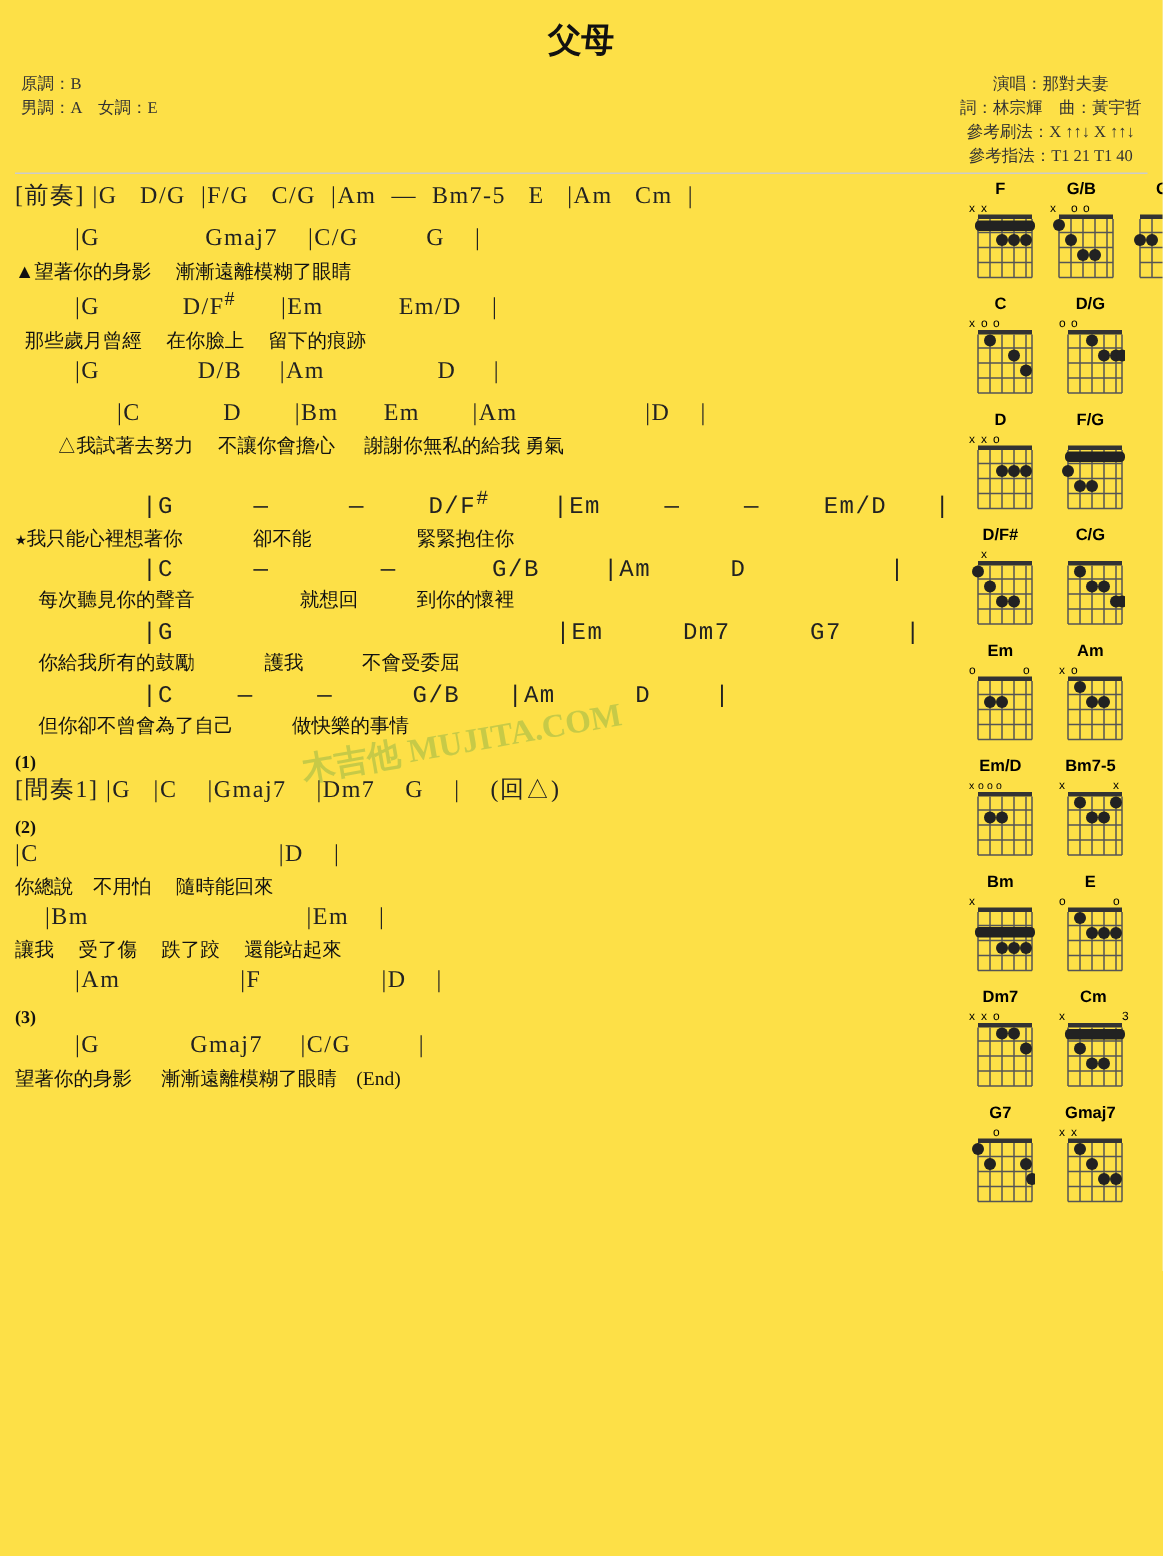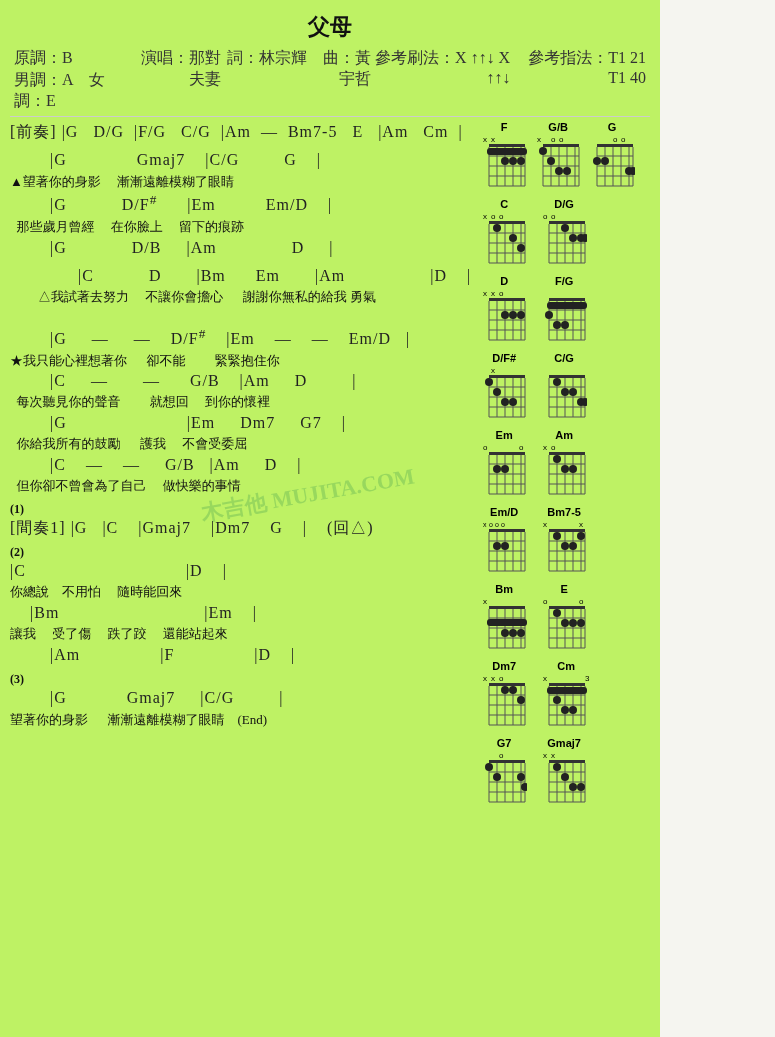--- a/index.html
+++ b/index.html
@@ -5,44 +5,44 @@
     * { margin: 0; padding: 0; box-sizing: border-box; }
     body {
       font-family: 'SimSun', 'Microsoft YaHei', serif;
       background: #f5f5f0;
       width: 775px;
       min-height: 1037px;
       position: relative;
       overflow-x: hidden;
     }
     .page {
-      background: #bef264;
-      width: 660px;
+      background: #fde047;
+      width: 775px;
       min-height: 1037px;
       padding: 12px 10px 12px 10px;
       position: relative;
     }
     .title {
       text-align: center;
       font-size: 22px;
       font-weight: bold;
       margin-bottom: 6px;
       color: #111;
     }
     .meta-row {
       display: flex;
       justify-content: space-between;
       font-size: 12px;
       color: #333;
       margin-bottom: 2px;
       padding: 0 4px;
     }
     .meta-left { display: flex; flex-direction: column; gap: 1px; }
-    .meta-right { display: flex; flex-direction: row; gap: 1px; text-align: right; }
-    .meta-line { font-size: 16px; }
+    .meta-right { display: flex; flex-direction: column; gap: 1px; text-align: right; align-items: center; }
+    .meta-line { font-size: 11px; }
     .divider { border: none; border-top: 1px solid #ccc; margin: 4px 0; }
 
     .main-content {
       display: flex;
       gap: 0;
     }
     .lyrics-section {
       flex: 1;
       padding-right: 6px;
     }
@@ -162,21 +162,21 @@
         <div class="chord-line">&nbsp;&nbsp;&nbsp;&nbsp;&nbsp;&nbsp;&nbsp;&nbsp;|G &nbsp;&nbsp;&nbsp;&nbsp;&nbsp;&nbsp;&nbsp;&nbsp;&nbsp; D/F<sup>#</sup> &nbsp;&nbsp;&nbsp;&nbsp;&nbsp;|Em &nbsp;&nbsp;&nbsp;&nbsp;&nbsp;&nbsp;&nbsp;&nbsp; Em/D &nbsp;&nbsp;&nbsp;|</div>
         <div class="lyric-line">&nbsp;&nbsp;那些歲月曾經 &nbsp;&nbsp;&nbsp; 在你臉上 &nbsp;&nbsp;&nbsp; 留下的痕跡</div>
         <div class="chord-line">&nbsp;&nbsp;&nbsp;&nbsp;&nbsp;&nbsp;&nbsp;&nbsp;|G &nbsp;&nbsp;&nbsp;&nbsp;&nbsp;&nbsp;&nbsp;&nbsp;&nbsp;&nbsp;&nbsp; D/B &nbsp;&nbsp;&nbsp;&nbsp;|Am &nbsp;&nbsp;&nbsp;&nbsp;&nbsp;&nbsp;&nbsp;&nbsp;&nbsp;&nbsp;&nbsp;&nbsp;&nbsp; D &nbsp;&nbsp;&nbsp;&nbsp;|</div>
       </div>
 
       <div class="section" style="margin-top:6px;margin-left:28px;">
         <div class="chord-line">&nbsp;&nbsp;&nbsp;&nbsp;&nbsp;&nbsp;&nbsp;&nbsp;|C &nbsp;&nbsp;&nbsp;&nbsp;&nbsp;&nbsp;&nbsp;&nbsp;&nbsp; D &nbsp;&nbsp;&nbsp;&nbsp;&nbsp;&nbsp;|Bm &nbsp;&nbsp;&nbsp;&nbsp; Em &nbsp;&nbsp;&nbsp;&nbsp;&nbsp;&nbsp;|Am &nbsp;&nbsp;&nbsp;&nbsp;&nbsp;&nbsp;&nbsp;&nbsp;&nbsp;&nbsp;&nbsp;&nbsp;&nbsp;&nbsp;&nbsp; |D &nbsp;&nbsp;&nbsp;|</div>
         <div class="lyric-line">△我試著去努力 &nbsp;&nbsp;&nbsp; 不讓你會擔心 &nbsp;&nbsp;&nbsp;&nbsp; 謝謝你無私的給我 勇氣</div>
       </div>
 
-      <div class="section" style="margin-top:18px;">
+      <div class="section" style="margin-top:18px;font-family:Liberation Mono, monospace;">
         <div class="chord-line">&nbsp;&nbsp;&nbsp;&nbsp;&nbsp;&nbsp;&nbsp;&nbsp;|G &nbsp;&nbsp;&nbsp; — &nbsp;&nbsp;&nbsp; — &nbsp;&nbsp; D/F<sup>#</sup> &nbsp;&nbsp;&nbsp;|Em &nbsp;&nbsp; — &nbsp;&nbsp; — &nbsp;&nbsp; Em/D &nbsp;&nbsp;|</div>
         <div class="lyric-line">★我只能心裡想著你 &nbsp;&nbsp;&nbsp;&nbsp; 卻不能 &nbsp;&nbsp;&nbsp;&nbsp;&nbsp;&nbsp;&nbsp; 緊緊抱住你</div>
         <div class="chord-line">&nbsp;&nbsp;&nbsp;&nbsp;&nbsp;&nbsp;&nbsp;&nbsp;|C &nbsp;&nbsp;&nbsp; — &nbsp;&nbsp;&nbsp;&nbsp;&nbsp; — &nbsp;&nbsp;&nbsp;&nbsp; G/B &nbsp;&nbsp;&nbsp;|Am &nbsp;&nbsp;&nbsp; D &nbsp;&nbsp;&nbsp;&nbsp;&nbsp;&nbsp;&nbsp;&nbsp;|</div>
         <div class="lyric-line">&nbsp;&nbsp;每次聽見你的聲音 &nbsp;&nbsp;&nbsp;&nbsp;&nbsp;&nbsp;&nbsp; 就想回 &nbsp;&nbsp;&nbsp; 到你的懷裡</div>
         <div class="chord-line">&nbsp;&nbsp;&nbsp;&nbsp;&nbsp;&nbsp;&nbsp;&nbsp;|G &nbsp;&nbsp;&nbsp;&nbsp;&nbsp;&nbsp;&nbsp;&nbsp;&nbsp;&nbsp;&nbsp;&nbsp;&nbsp;&nbsp;&nbsp;&nbsp;&nbsp;&nbsp;&nbsp;&nbsp;&nbsp;&nbsp;&nbsp;|Em &nbsp;&nbsp;&nbsp; Dm7 &nbsp;&nbsp;&nbsp; G7 &nbsp;&nbsp;&nbsp;|</div>
         <div class="lyric-line">&nbsp;&nbsp;你給我所有的鼓勵 &nbsp;&nbsp;&nbsp;&nbsp; 護我 &nbsp;&nbsp;&nbsp; 不會受委屈</div>
         <div class="chord-line">&nbsp;&nbsp;&nbsp;&nbsp;&nbsp;&nbsp;&nbsp;&nbsp;|C &nbsp;&nbsp; — &nbsp;&nbsp; — &nbsp;&nbsp;&nbsp; G/B &nbsp;&nbsp;|Am &nbsp;&nbsp;&nbsp; D &nbsp;&nbsp;&nbsp;|</div>
         <div class="lyric-line">&nbsp;&nbsp;但你卻不曾會為了自己 &nbsp;&nbsp;&nbsp; 做快樂的事情</div>
       </div>
 

